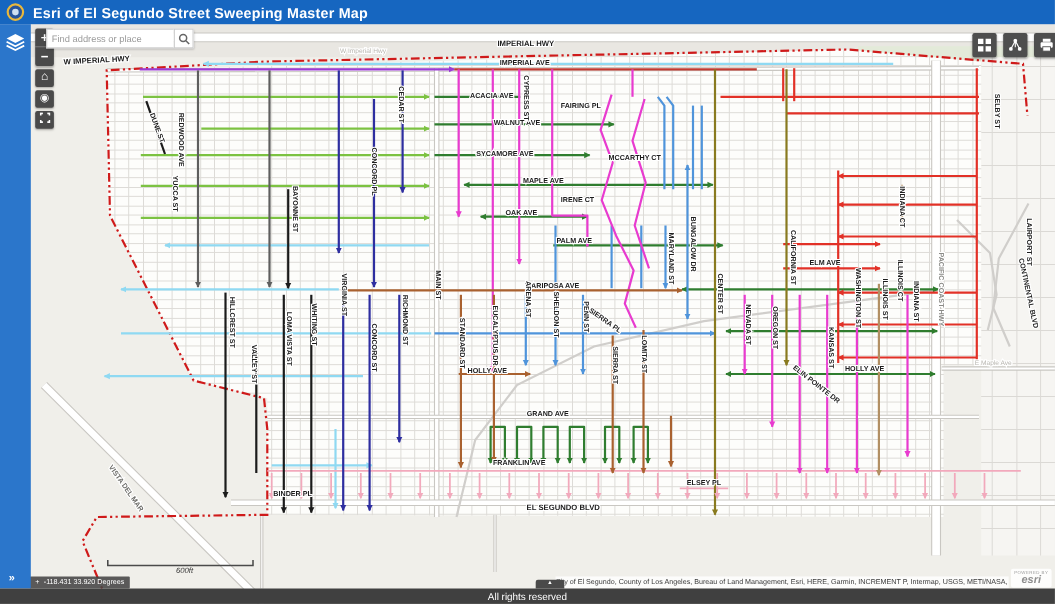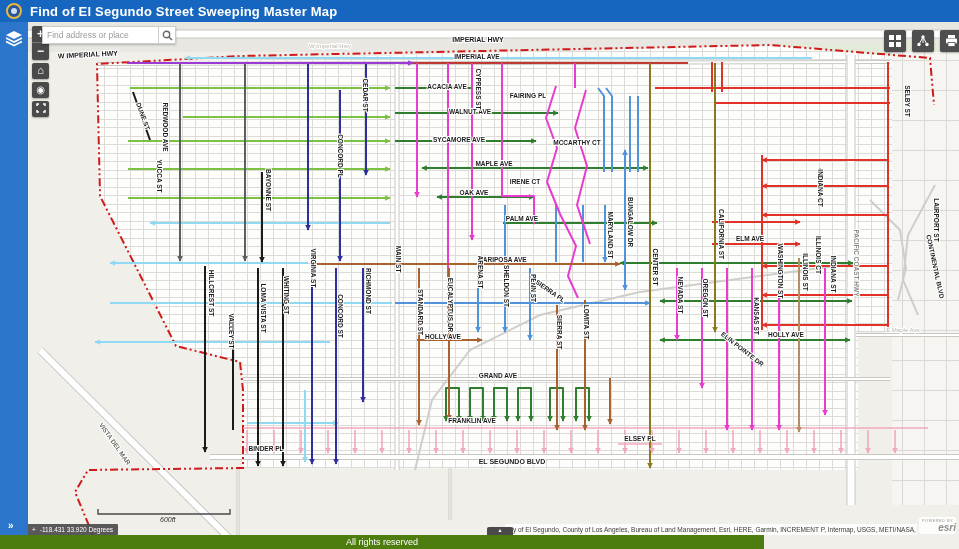--- a/index.html
+++ b/index.html
@@ -12,21 +12,21 @@
   #logo{width:16px;height:16px;border-radius:50%;margin-left:6px;background:#27549b;
         border:2px solid #e9b83c;box-sizing:border-box;position:relative;}
   #logo:after{content:"";position:absolute;left:3px;top:3px;width:6px;height:6px;border-radius:50%;
         background:#cfe0f2;}
   #title{color:#fff;font-size:13px;font-weight:bold;margin-left:8px;letter-spacing:.2px;}
   
   #sidebar{position:absolute;left:0;top:22px;width:28px;height:513px;background:#2b76cb;z-index:4;}
   #layers-ic{position:absolute;left:5px;top:8px;}
   #collapse{position:absolute;left:8px;top:498px;color:#fff;font-size:10px;font-weight:bold;cursor:pointer;}
   
-  #rights{position:absolute;left:0;top:535px;width:764px;height:14px;background:#4d7c0f;z-index:5;
+  #rights{position:absolute;left:0;top:535px;width:959px;height:14px;background:#404040;z-index:5;
           color:#fff;font-size:9px;text-align:center;line-height:14px;}
   
   .ctl{position:absolute;width:17px;background:#4a4a4a;color:#fff;text-align:center;z-index:3;
        border-radius:2px;cursor:pointer;box-shadow:0 1px 2px rgba(0,0,0,.3);}
   #zoombox{left:32px;top:26px;height:34px;border-radius:2px;}
   #zoom-in{height:17px;line-height:17px;font-size:12px;font-weight:bold;border-bottom:1px solid rgba(255,255,255,.25);box-sizing:border-box;}
   #zoom-out{height:17px;line-height:16px;font-size:12px;font-weight:bold;}
   #home-btn{left:32px;top:63px;height:16px;line-height:15px;font-size:11px;}
   #locate-btn{left:32px;top:82px;height:16px;line-height:15px;font-size:10px;}
   #extent-btn{left:32px;top:101px;height:16px;line-height:14px;}
@@ -47,21 +47,21 @@
   #coords{position:absolute;left:27px;top:524px;height:11px;z-index:3;background:rgba(68,68,68,.88);
           color:#fff;font-size:6.5px;line-height:11px;padding:0 5px;border-radius:1px;display:flex;gap:4px;}
   #attrib{position:absolute;left:505px;top:524px;right:42px;height:11px;z-index:2;
           background:rgba(255,255,255,.78);color:#3a3a3a;font-size:6.5px;line-height:11px;
           white-space:nowrap;overflow:hidden;}
   #attrib-tab{position:absolute;left:487px;top:527px;width:26px;height:8px;background:#4a4a4a;z-index:3;
           border-radius:2px 2px 0 0;color:#fff;font-size:6px;line-height:7px;text-align:center;cursor:pointer;}
   #esri{position:absolute;right:3px;top:517px;width:37px;height:17px;z-index:3;background:rgba(255,255,255,.85);
         border-radius:2px;text-align:center;}
   #esri .pb{font-size:4px;color:#9a9a9a;letter-spacing:.4px;line-height:5px;margin-top:1px;}
-  #esri .wm{font-size:10px;color:#8e8e8e;font-weight:bold;font-style:italic;line-height:10px;text-align:right;}
+  #esri .wm{font-size:10px;color:#8e8e8e;font-weight:bold;font-style:italic;line-height:10px;}
 </style>
 </head>
 <body>
 
 <div id="app">
 
   <svg id="map-svg" width="959" height="549" viewBox="0 0 959 549">
     <defs>
       <pattern id="parcels" width="26" height="17" patternUnits="userSpaceOnUse">
         <rect width="26" height="17" fill="#fdfdfb"></rect>
@@ -336,21 +336,21 @@
         <text x="933" y="267" text-anchor="middle" font-size="6.5" font-weight="bold" fill="#1c1c1c" stroke="#ffffff" stroke-width="2" paint-order="stroke" font-family="&quot;Liberation Sans&quot;,sans-serif" transform="rotate(78 933 267)">CONTINENTAL BLVD</text>
         <text x="113" y="445" text-anchor="middle" font-size="6.5" font-weight="bold" fill="#6b6b67" stroke="#ffffff" stroke-width="2" paint-order="stroke" font-family="&quot;Liberation Sans&quot;,sans-serif" transform="rotate(55 113 445)">VISTA DEL MAR</text>
         <text x="741" y="351" text-anchor="middle" font-size="6.5" font-weight="bold" fill="#1c1c1c" stroke="#ffffff" stroke-width="2" paint-order="stroke" font-family="&quot;Liberation Sans&quot;,sans-serif" transform="rotate(38 741 351)">ELIN POINTE DR</text>
         <text x="330" y="48" text-anchor="middle" font-size="6" font-weight="normal" fill="#b8b6b0" stroke="#ffffff" stroke-width="2" paint-order="stroke" font-family="&quot;Liberation Sans&quot;,sans-serif">W Imperial Hwy</text>
         <text x="903" y="332" text-anchor="middle" font-size="6" font-weight="normal" fill="#b8b6b0" stroke="#ffffff" stroke-width="2" paint-order="stroke" font-family="&quot;Liberation Sans&quot;,sans-serif">E Maple Ave</text>
       </g>
   </svg>
 
   <div id="header">
     <div id="logo"></div>
-    <div id="title">Find of El Segundo Street Sweeping Master Map</div>
+    <div id="title">Esri of El Segundo Street Sweeping Master Map</div>
   </div>
 
   <div id="sidebar">
     <svg id="layers-ic" width="18" height="17" viewBox="0 0 18 17">
       <polygon points="9,1 17,5 9,9 1,5" fill="#fff"></polygon>
       <path d="M1,8 L9,12 L17,8" stroke="#fff" stroke-width="1.6" fill="none"></path>
       <path d="M1,11.5 L9,15.5 L17,11.5" stroke="#fff" stroke-width="1.6" fill="none"></path>
     </svg>
     <div id="collapse">»</div>
   </div>

